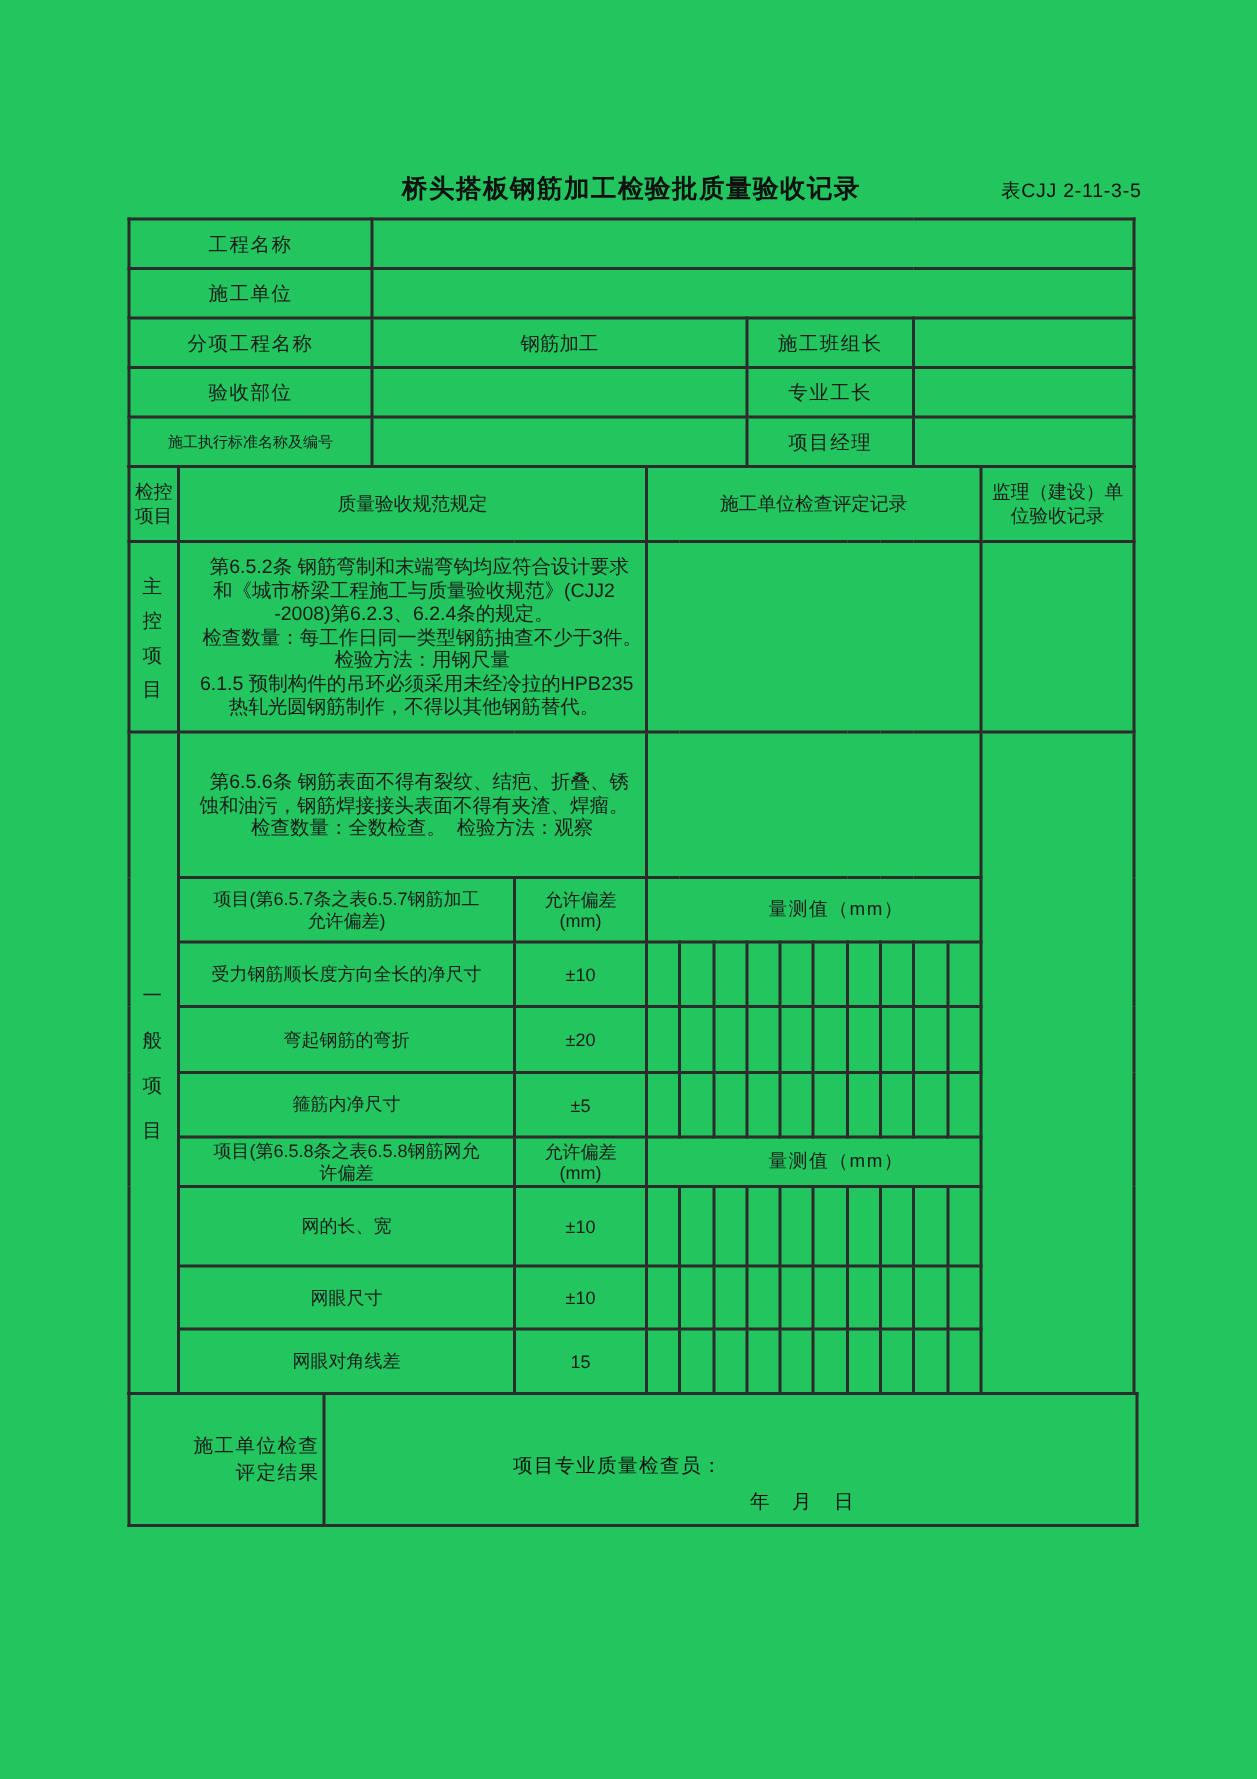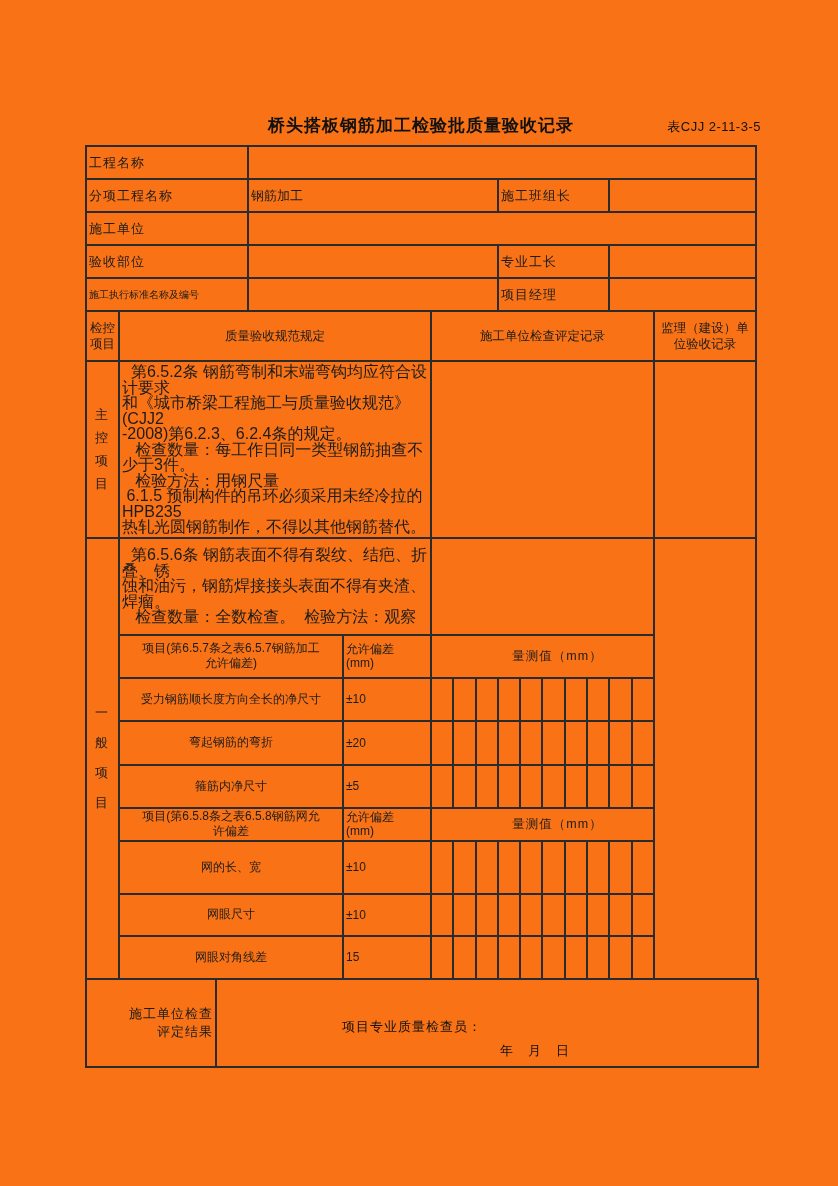--- a/index.html
+++ b/index.html
@@ -1,18 +1,18 @@
 <!DOCTYPE html>
 <html><head>
 <meta charset="utf-8">
 <style>
   html,body { margin:0; padding:0; }
   body { background:#ffffff; }
   .page {
-    position:relative; width:838px; height:1186px; background:#f97316;
+    position:relative; width:838px; height:1186px; background:#22c55e;
     font-family:"Liberation Sans", sans-serif; color:#1c1c1c;
     overflow:hidden;
   }
   .doc { position:absolute; left:85px; top:113px; width:672px; }
 
   .title-row { position:relative; height:32px; }
   .title {
     text-align:center; font-size:17px; font-weight:bold; letter-spacing:1px;
     line-height:26px; color:#111;
   }
@@ -22,36 +22,36 @@
   }
 
   table.tbl { border-collapse:collapse; table-layout:fixed; width:672px; }
   table.tbl td {
     border:2px solid #2b2b2b; padding:0 2px; overflow:hidden;
     font-size:13px; color:#1c1c1c; vertical-align:middle;
   }
   .tbl2 { margin-top:-2px; }
 
   
-  .info-table td { height:31px; }
+  .info-table td { text-align:center; height:31px; }
   .info-table td.lbl { letter-spacing:1px; }
   .info-table td.lbl-long { font-size:10px; letter-spacing:0; }
 
   
   .main-table td.hdr { text-align:center; font-size:12.5px; line-height:16px; }
   .main-table td.side { text-align:left; padding:0; }
   .side-stack { width:15px; margin:0 auto; word-break:break-all; font-size:13px; }
   .side-stack.lh24 { line-height:23px; }
   .side-stack.lh30 { line-height:30px; }
   .main-table td.spec {
-    text-align:left; vertical-align:middle; font-size:16px; line-height:15.5px;
+    text-align:center; vertical-align:middle; font-size:13px; line-height:15.5px;
     white-space:pre-wrap; padding:2px 0 2px 2px;
   }
   .main-table td.item { text-align:center; font-size:12px; line-height:15px; white-space:pre-line; }
-  .main-table td.tol  { font-size:12px; line-height:14px; white-space:pre-line; }
+  .main-table td.tol  { text-align:center; font-size:12px; line-height:14px; white-space:pre-line; }
   .main-table td.meas-hdr { text-align:center; font-size:12.5px; letter-spacing:1px;padding-left:32px; }
   .main-table td.g { padding:0; }
 
   
   .foot-table td.lbl { text-align:right; font-size:13px; line-height:18px; white-space:pre-line; letter-spacing:1px; }
   .foot-table td.sig-cell { position:relative; padding:0;margin-left:20px; }
   .sig-cell span { position:absolute; font-size:13px; letter-spacing:1px; white-space:pre; color:#111; }
 </style>
 </head>
 <body>
@@ -70,28 +70,28 @@
           <col style="width:250px">
           <col style="width:111px">
           <col style="width:147px">
         </colgroup>
       <tbody>
           <tr>
         <td class="lbl">工程名称</td>
         <td colspan="3"></td>
       </tr>
       <tr>
+        <td class="lbl">施工单位</td>
+        <td colspan="3"></td>
+      </tr>
+      <tr>
         <td class="lbl">分项工程名称</td>
         <td>钢筋加工</td>
         <td class="lbl">施工班组长</td>
         <td></td>
-      </tr>
-      <tr>
-        <td class="lbl">施工单位</td>
-        <td colspan="3"></td>
       </tr>
       <tr>
         <td class="lbl">验收部位</td>
         <td></td>
         <td class="lbl">专业工长</td>
         <td></td>
       </tr>
       <tr>
         <td class="lbl lbl-long">施工执行标准名称及编号</td>
         <td></td>

